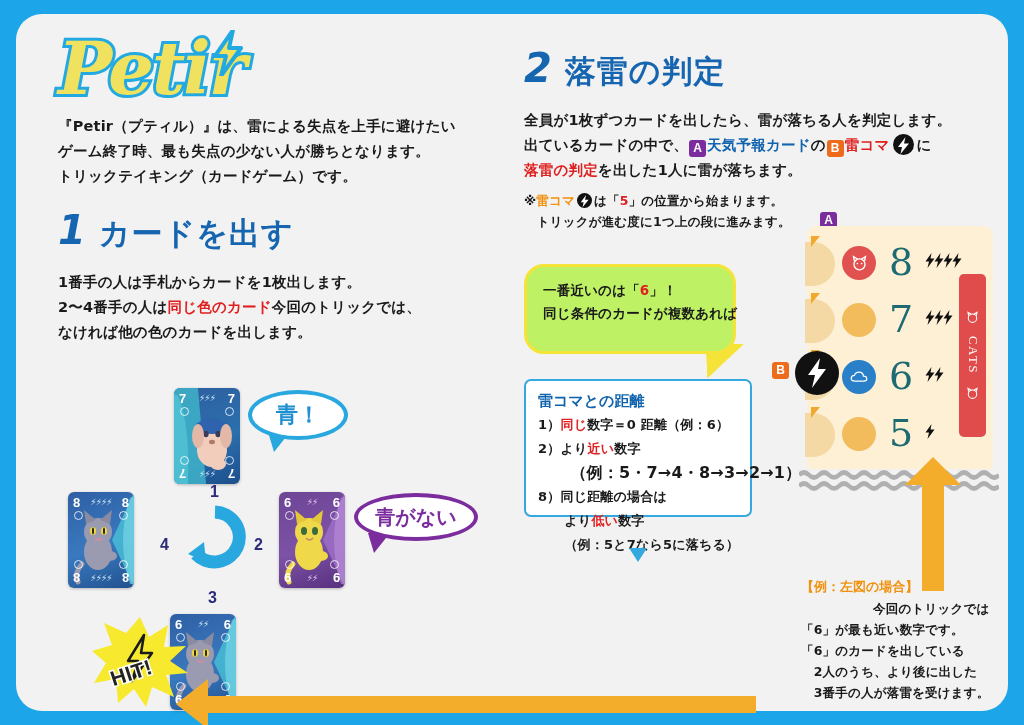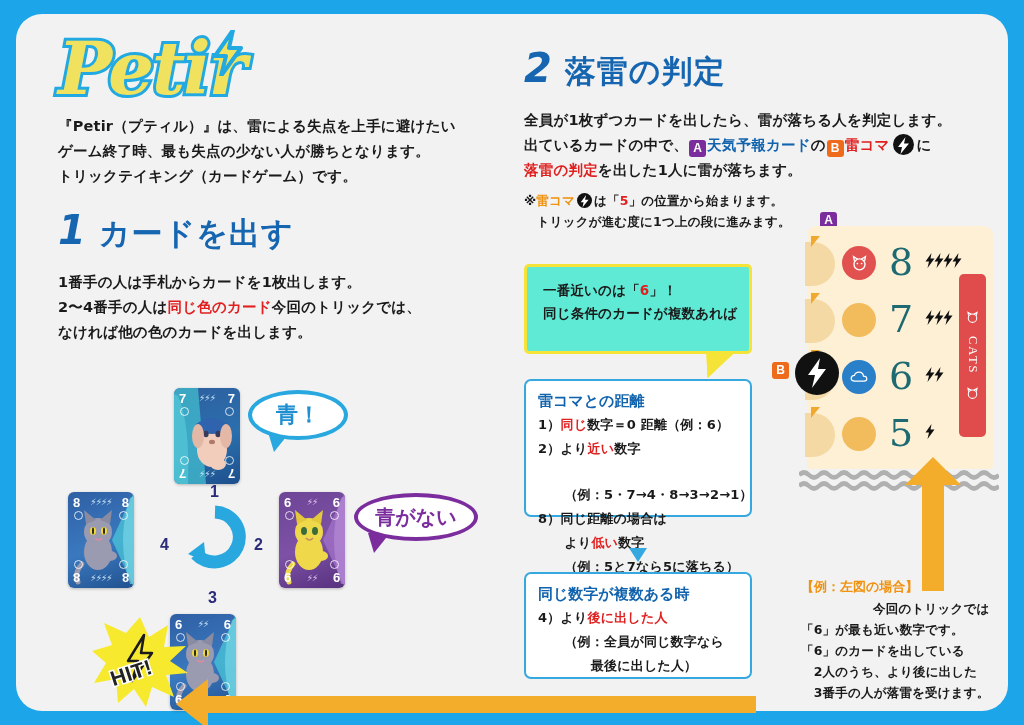--- a/index.html
+++ b/index.html
@@ -57,22 +57,22 @@
   .bolt-chip {
     display: inline-block; width: 21px; height: 21px; border-radius: 50%;
     background: #111; vertical-align: -5px; position: relative; margin: 0 3px;
   }
   .bolt-chip svg { position: absolute; left: 4px; top: 2.5px; }
   .bolt-chip.sm { width: 15px; height: 15px; vertical-align: -3px; margin: 0 2px; }
   .bolt-chip.sm svg { left: 3px; top: 2px; transform: scale(.72); transform-origin: top left; }
 
   
   #bubble-yellow {
-    position: absolute; left: 508px; top: 250px; width: 228px; height: 90px;
-    background: #5eead4; border: 3.5px solid #f5e437; border-radius: 5px;
+    position: absolute; left: 508px; top: 250px; width: 212px; height: 90px;
+    background: #bef264; border: 3.5px solid #f5e437; border-radius: 20px;
   }
   #bubble-yellow .inner { padding: 12px 0 0 16px; }
   #bubble-yellow .body-line { font-size: 13.5px; line-height: 23px; }
   #bubble-tail {
     position: absolute; left: 690px; top: 330px; width: 0; height: 0;
     border-left: 10px solid #f5e437; border-right: 28px solid transparent;
     border-top: 34px solid #f5e437;
     clip-path: polygon(0 0, 100% 0, 4% 100%);
   }
 
@@ -386,36 +386,28 @@
         <div class="jp body-line" style="font-size: 13.5px; line-height: 23px;"><span>一番近いのは「</span><span class="red">6</span><span>」！</span></div>
         <div class="jp body-line" style="font-size: 13.5px; line-height: 23px;"><span>同じ条件のカードが複数あれば</span></div>
       </div>
   </div>
 
   <div class="bluebox" id="box-distance">
     <div class="bx-title jp">雷コマとの距離</div>
     <div id="dist-lines">
         <div class="jp body-line" style="font-size: 13px; line-height: 24px;"><span>1）</span><span class="red">同じ</span><span>数字＝0 距離（例：6）</span></div>
         <div class="jp body-line" style="font-size: 13px; line-height: 24px;"><span>2）より</span><span class="red">近い</span><span>数字</span></div>
-        <div class="jp body-line" style="font-size: 13px; line-height: 24px; margin-top: 22px;"><span>　　（例：5・7→4・8→3→2→1）</span></div>
+        <div class="jp body-line" style="font-size: 16px; line-height: 24px;"><span>　　（例：5・7→4・8→3→2→1）</span></div>
         <div class="jp body-line" style="font-size: 13px; line-height: 24px;"><span>8）同じ距離の場合は</span></div>
         <div class="jp body-line" style="font-size: 13px; line-height: 24px;"><span>　　より</span><span class="red">低い</span><span>数字</span></div>
         <div class="jp body-line" style="font-size: 13px; line-height: 24px;"><span>　　（例：5と7なら5に落ちる）</span></div>
       </div>
   </div>
   <div id="arrow-down"></div>
 
-  <div class="bluebox" id="box-same">
-    <div class="bx-title jp">同じ数字が複数ある時</div>
-    <div id="same-lines">
-        <div class="jp body-line" style="font-size: 13px; line-height: 24px;"><span>4）より</span><span class="red">後に出した人</span></div>
-        <div class="jp body-line" style="font-size: 13px; line-height: 24px;"><span>　　（例：全員が同じ数字なら</span></div>
-        <div class="jp body-line" style="font-size: 13px; line-height: 24px;"><span>　　　　最後に出した人）</span></div>
-      </div>
-  </div>
 
   <span class="tag tag-a" id="tag-a-float">A</span>
   <div id="weather-card">
     <div id="wc-rows">
         <div class="wc-row" style="top: 10px;">
           <div class="wc-halfdisc" style="top: 6px;"></div>
           <div class="wc-notch" style="top: 0px;"></div>
           <div class="wc-dot" style="top: 10px; background: rgb(224, 81, 79);">
             <svg width="17" height="17" viewBox="0 0 20 20">
               <path d="M4 7 L3 2 L8 5 M16 7 L17 2 L12 5" stroke="#fff" stroke-width="1.6" fill="none"></path>

